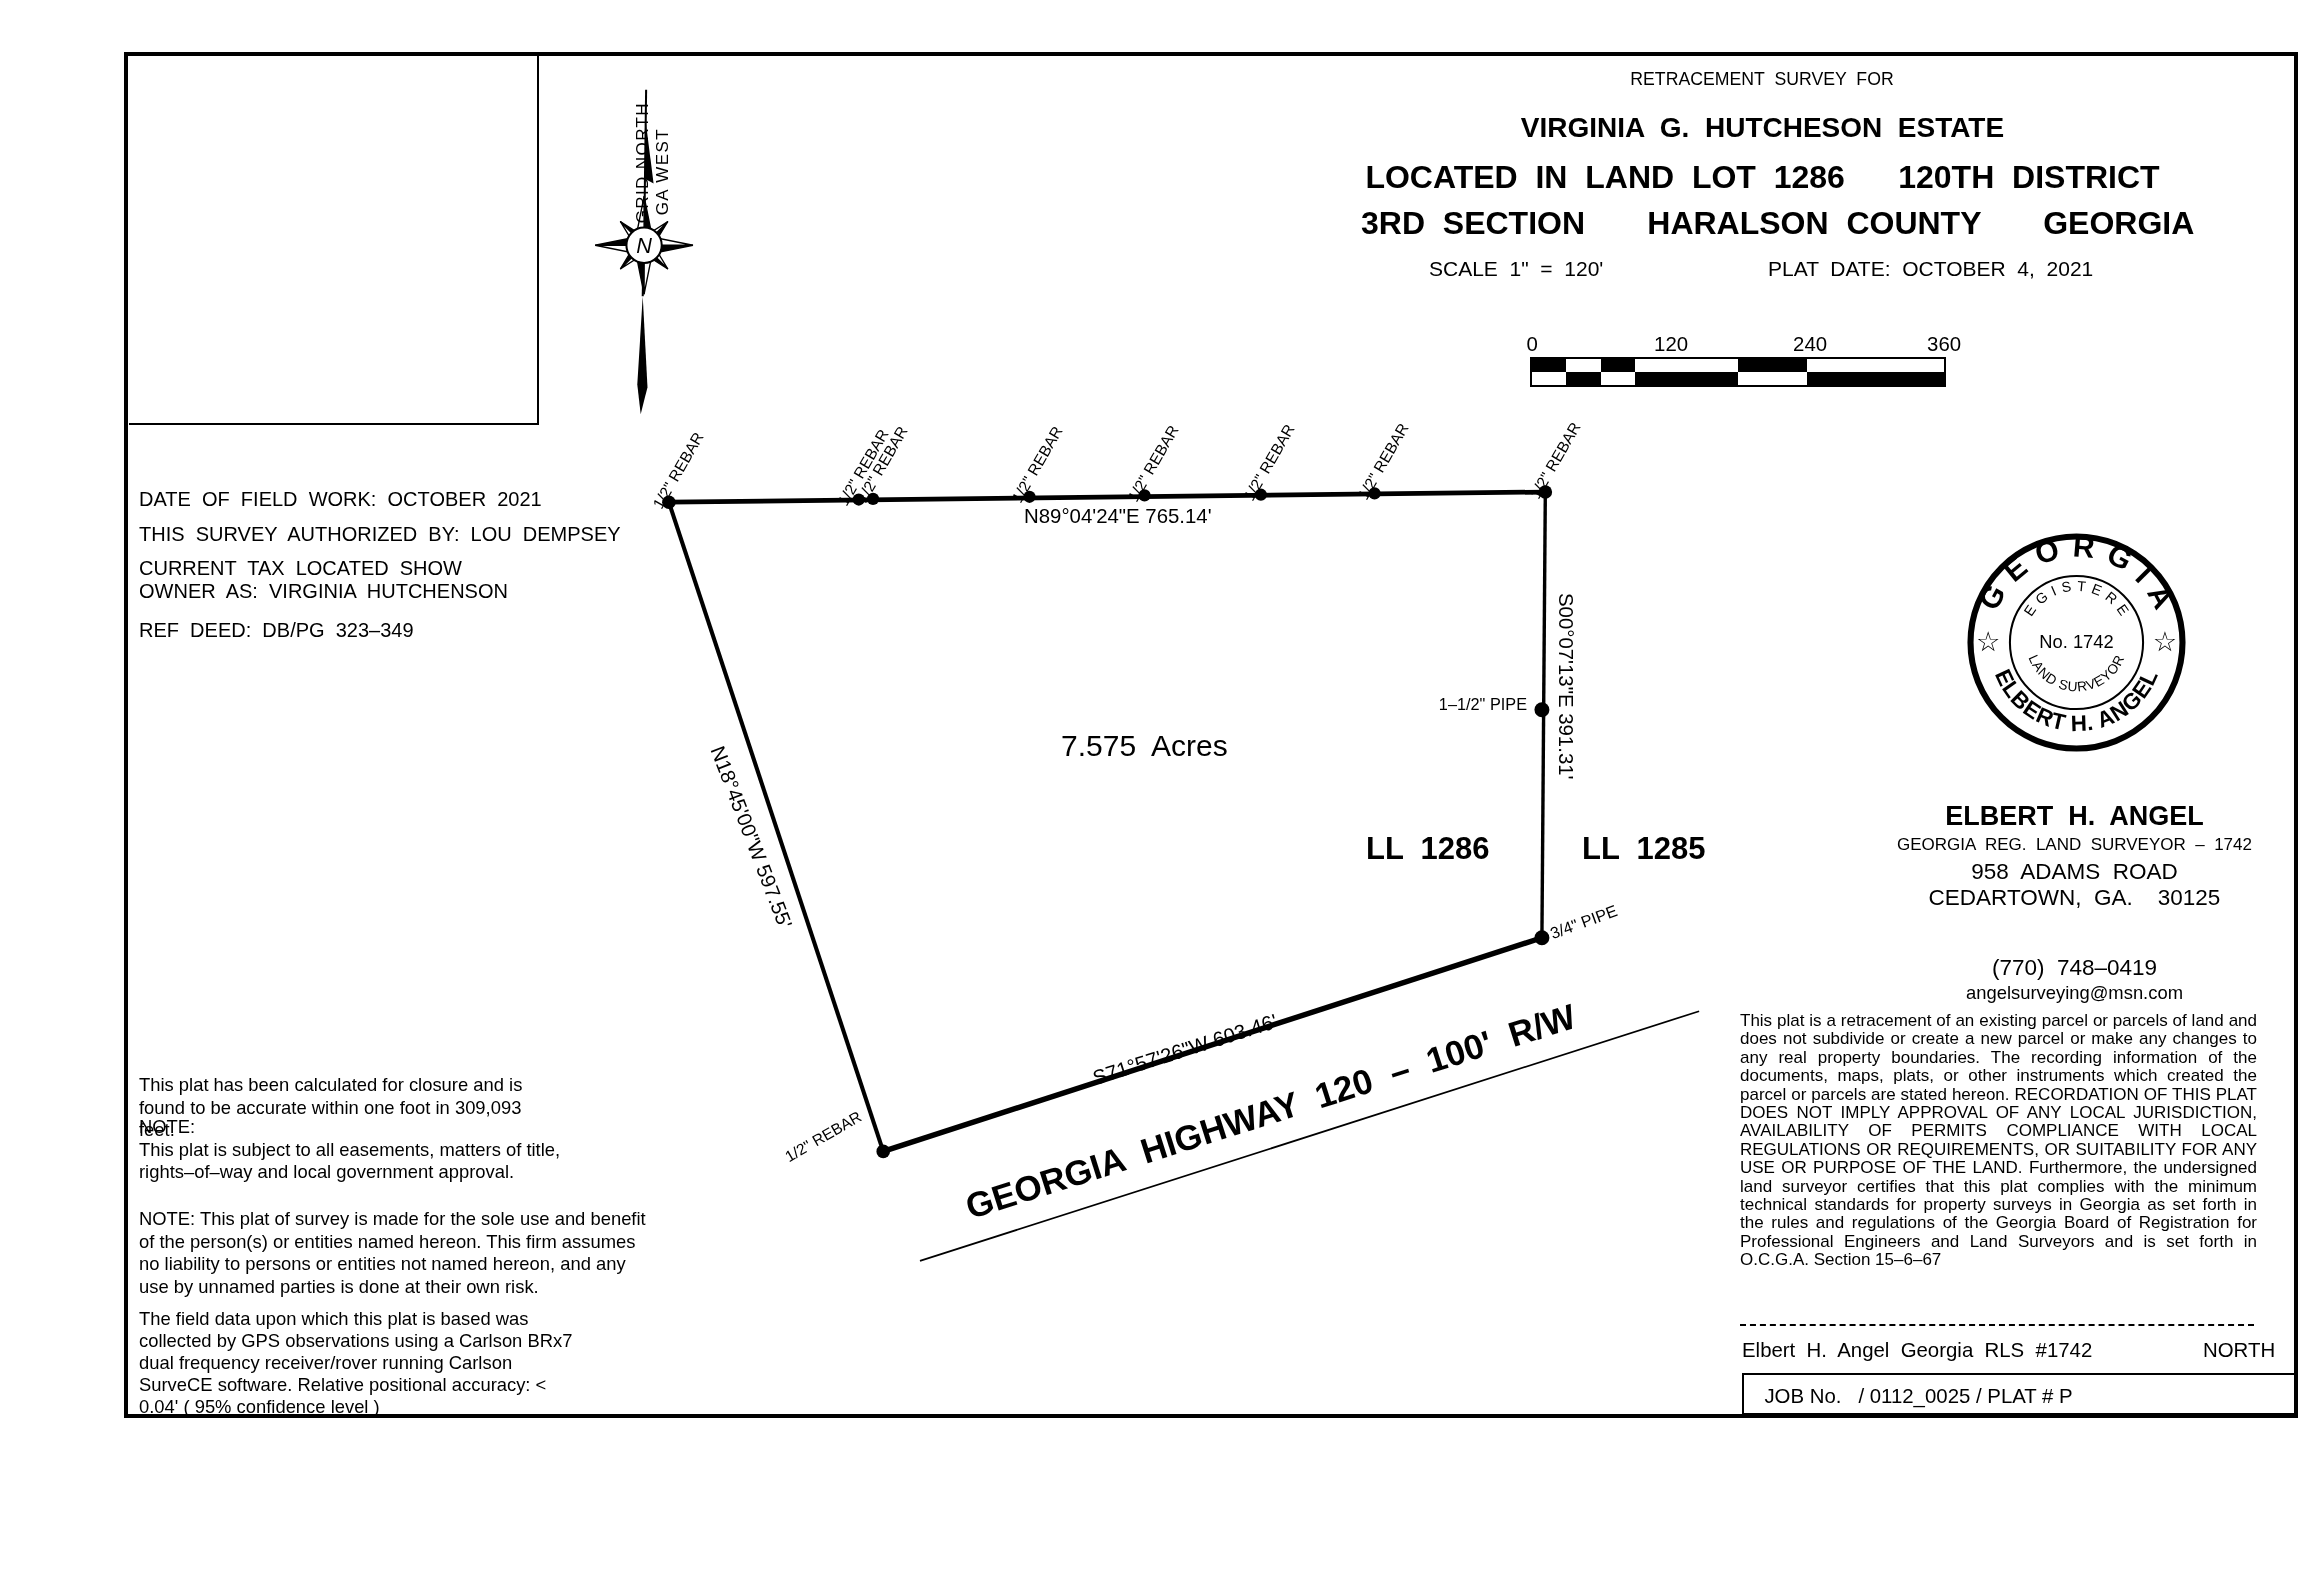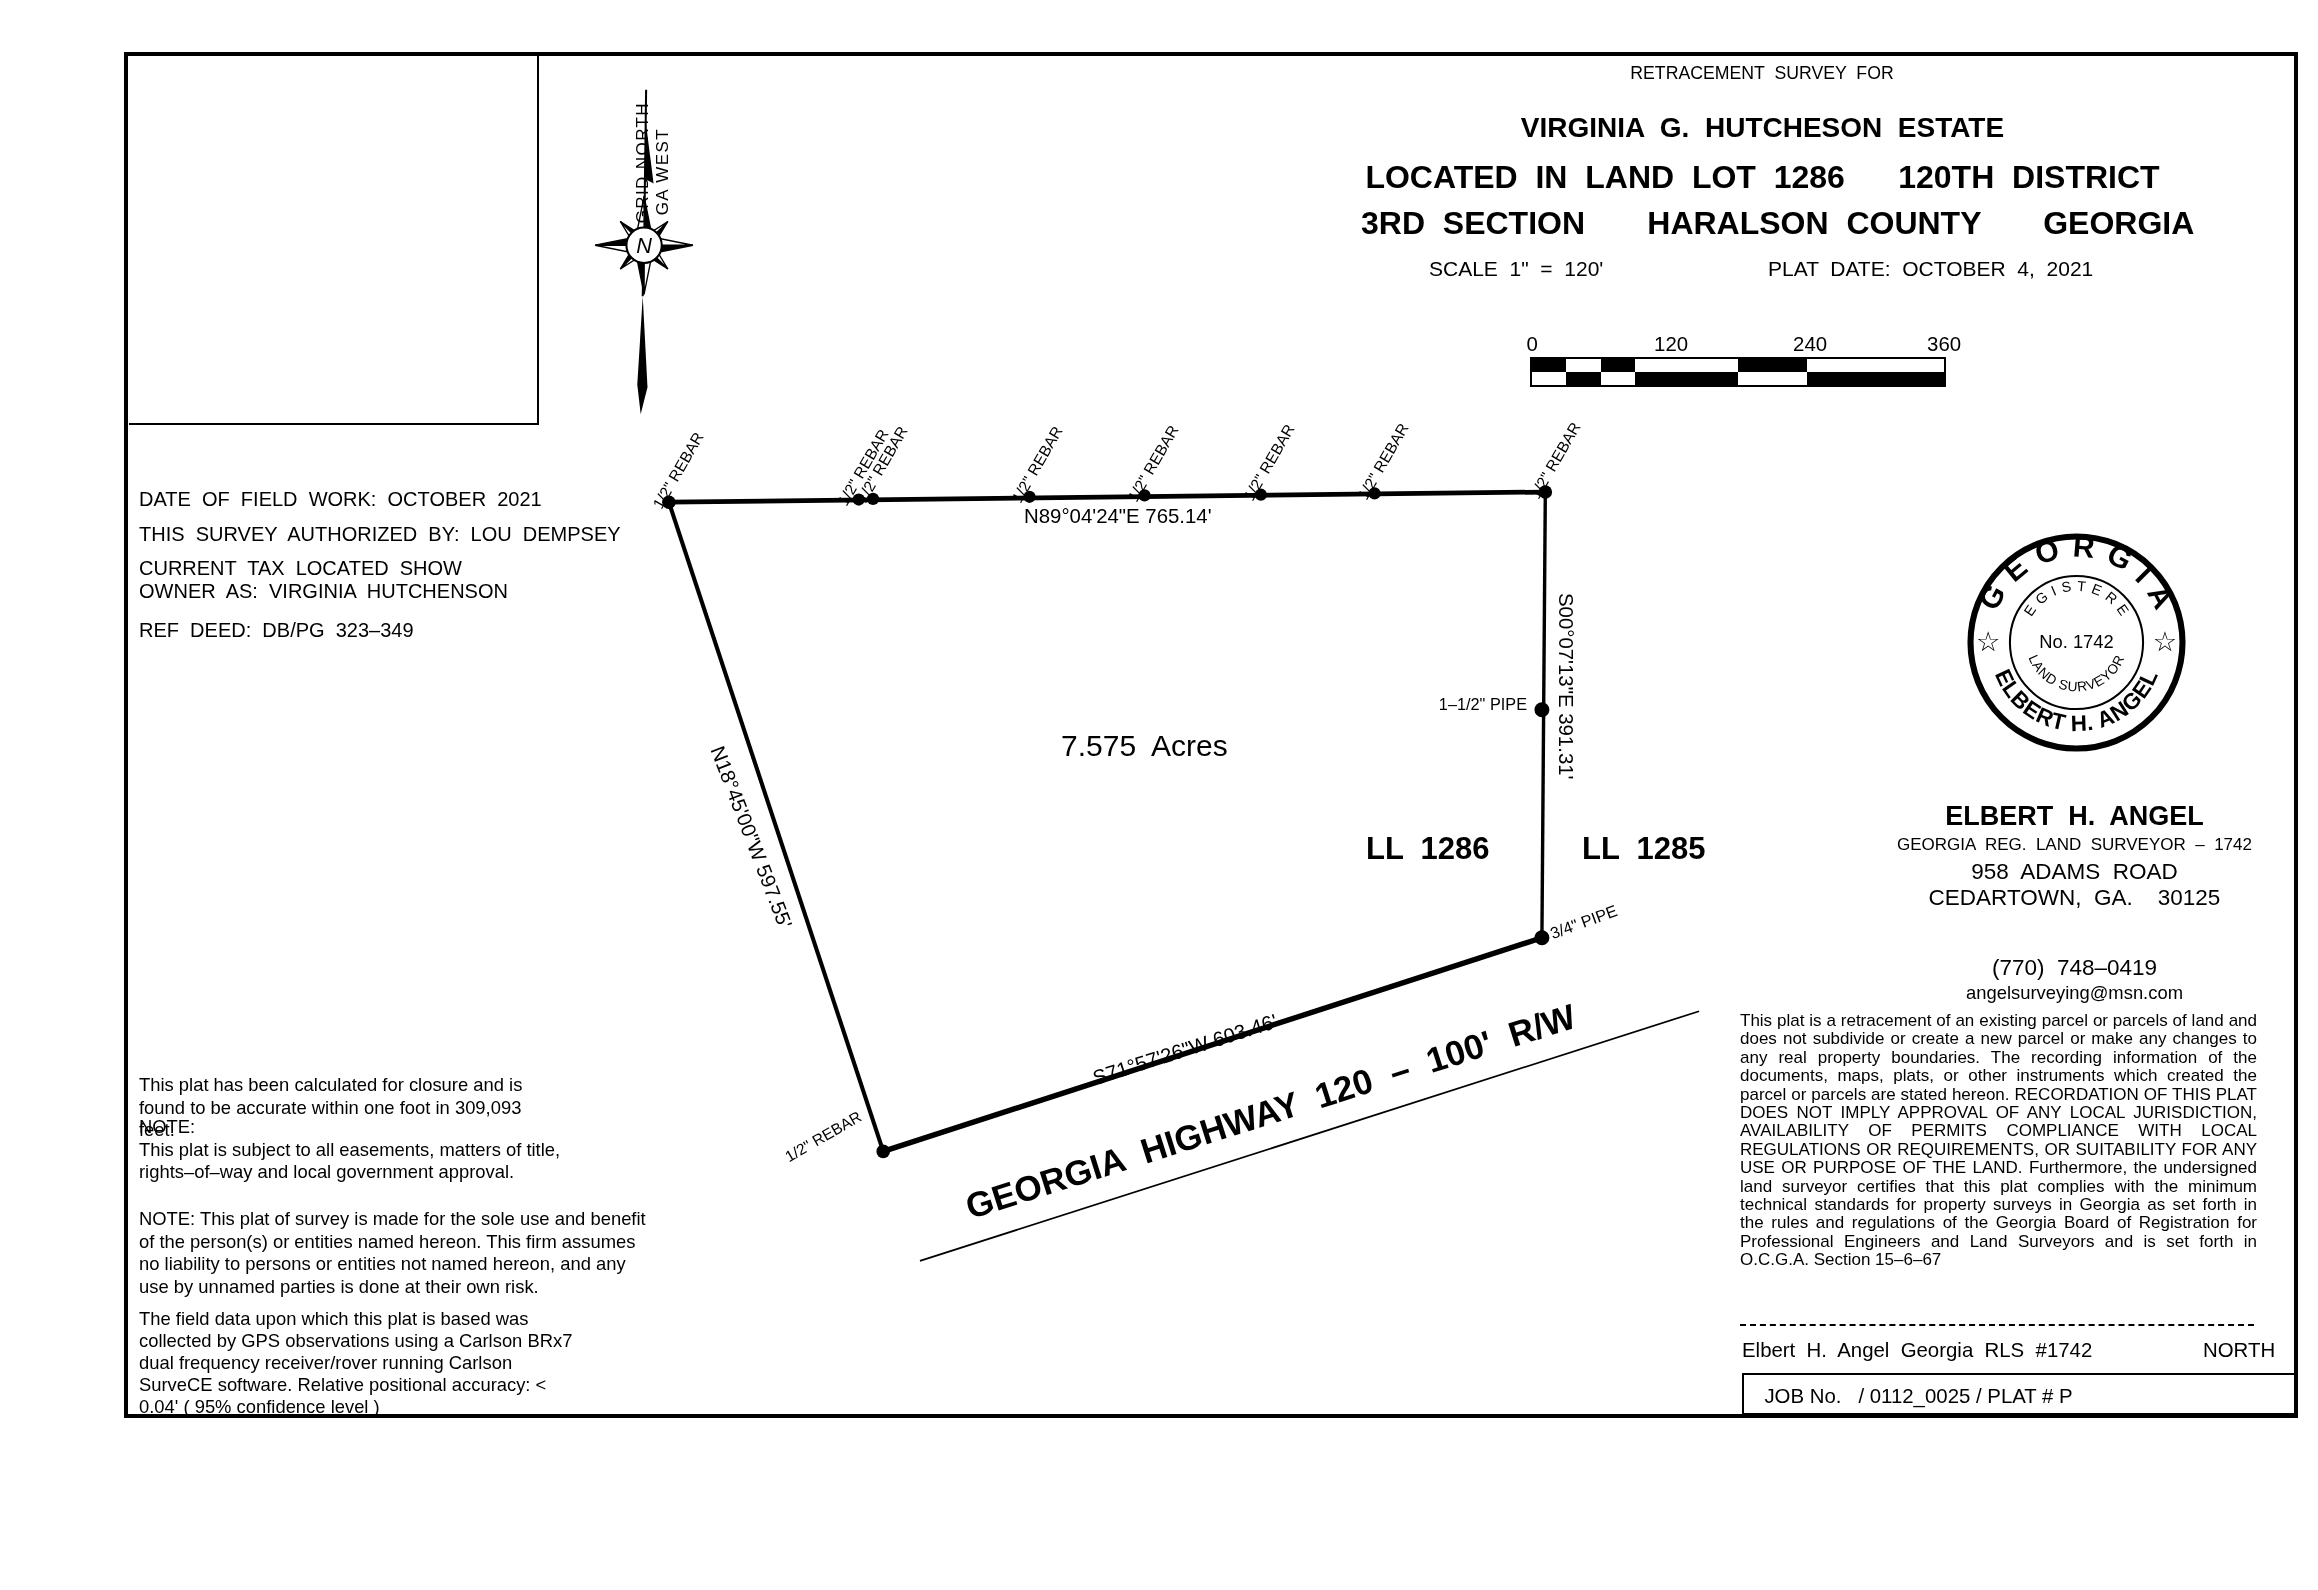--- a/index.html
+++ b/index.html
@@ -30,21 +30,21 @@
   svg text{font-family:"Liberation Sans",sans-serif;}
 </style>
 </head>
 <body>
 
 <div id="sheet">
 
   <div class="abs" id="border"></div>
   <div class="abs" id="stampbox"></div>
 
-  <div class="abs tc pre" style="left:1374px;top:63px;width:776px;font-size:17.7px;">RETRACEMENT  SURVEY  FOR</div>
+  <div class="abs tc pre" style="left:1374px;top:69px;width:776px;font-size:17.7px;">RETRACEMENT  SURVEY  FOR</div>
   <div class="abs tc pre" style="left:1361px;top:112px;width:803px;font-size:28px;font-weight:bold;">VIRGINIA  G.  HUTCHESON  ESTATE</div>
   <div class="abs tc pre" style="left:1361px;top:159px;width:803px;font-size:32px;font-weight:bold;">LOCATED  IN  LAND  LOT  1286      120TH  DISTRICT</div>
   <div class="abs tc pre" style="left:1361px;top:205px;width:803px;font-size:32px;font-weight:bold;">3RD  SECTION       HARALSON  COUNTY       GEORGIA</div>
   <div class="abs pre" style="left:1429px;top:257px;font-size:21px;">SCALE  1"  =  120'</div>
   <div class="abs pre" style="left:1768px;top:257px;font-size:21px;">PLAT  DATE:  OCTOBER  4,  2021</div>
 
   <div class="abs" id="scalebar">
     <div class="sbtick" style="left:0px;">0</div>
     <div class="sbtick" style="left:139px;">120</div>
     <div class="sbtick" style="left:278px;">240</div>

